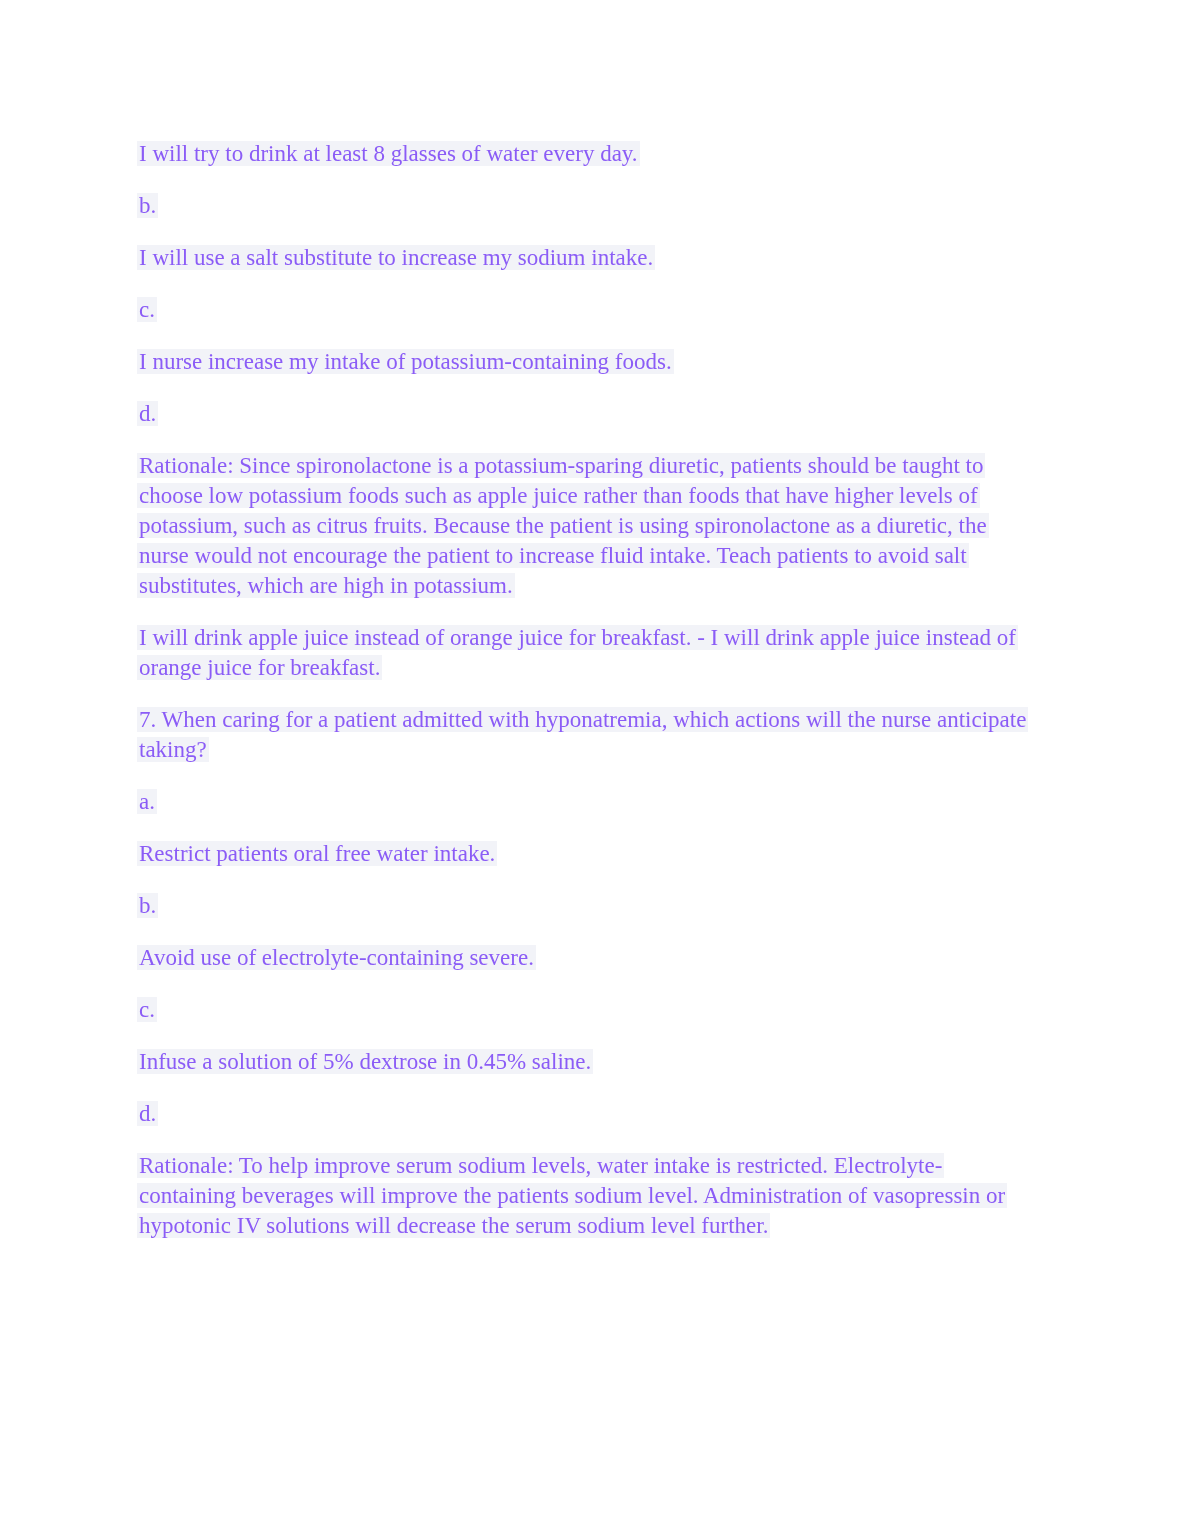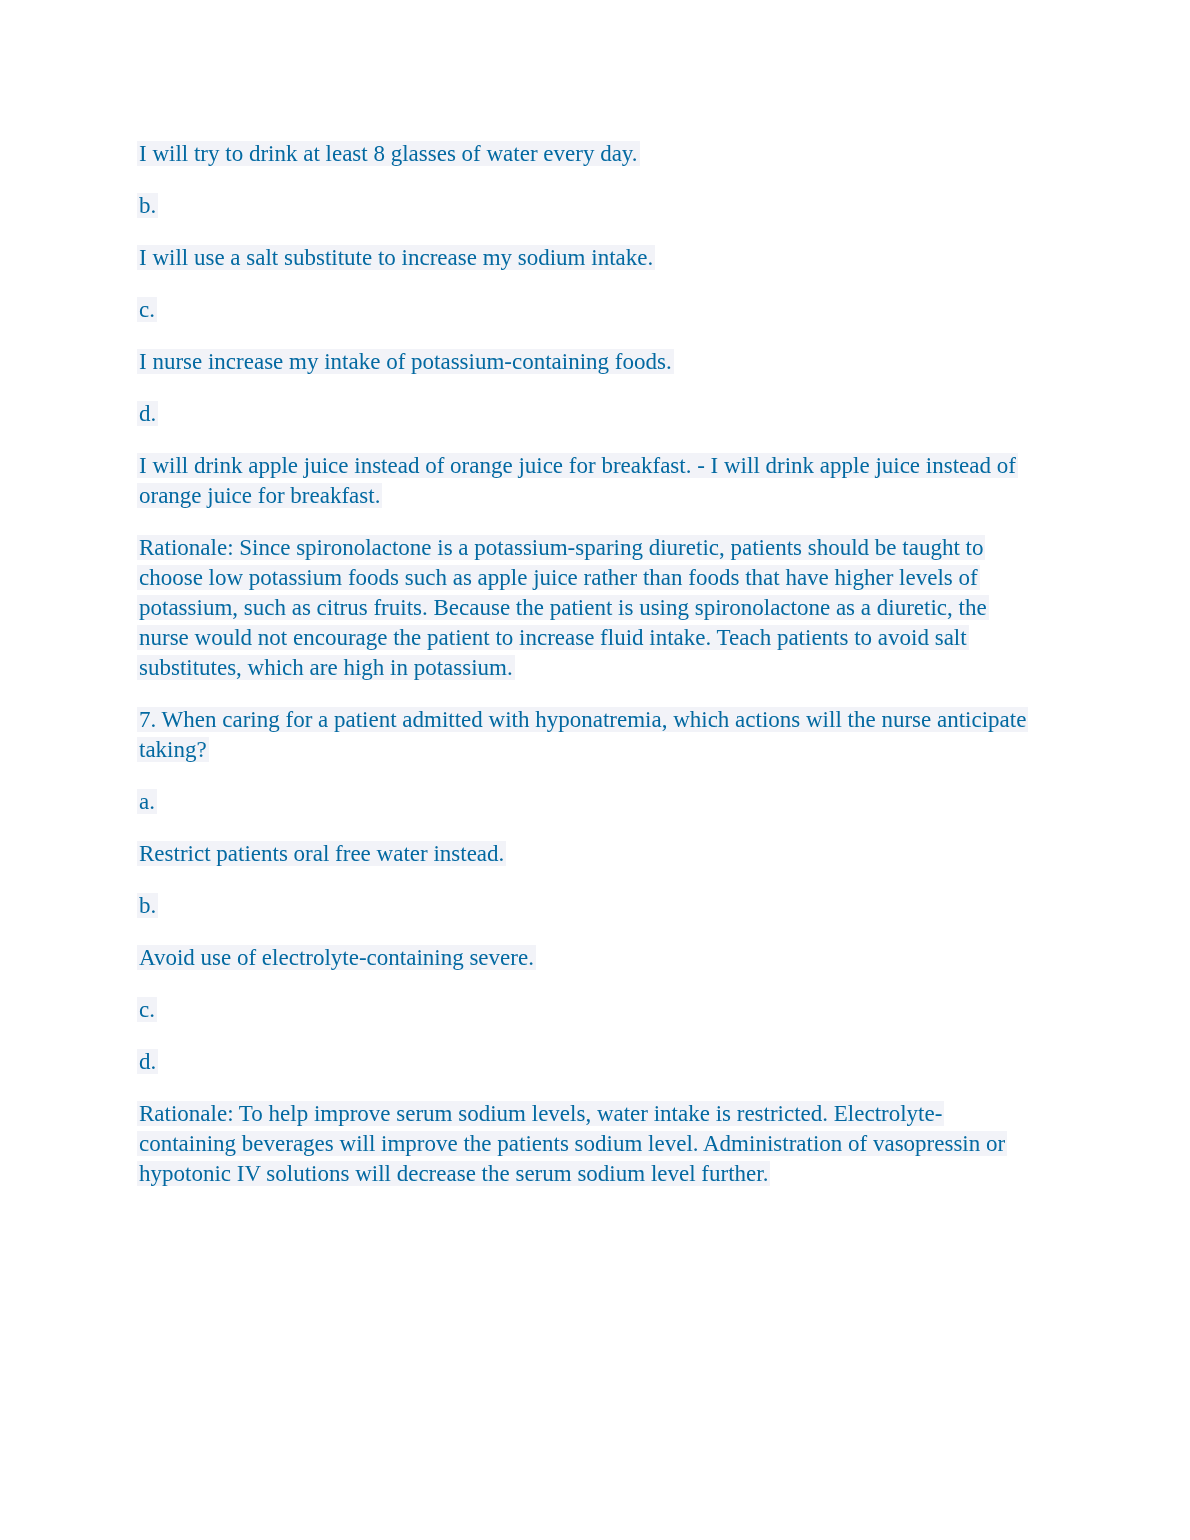--- a/index.html
+++ b/index.html
@@ -10,21 +10,21 @@
   .page {
     position: relative;
     box-sizing: border-box;
     width: 1190px;
     height: 1540px;
     background: #ffffff;
     padding: 139px 60px 0 139px;
     font-family: "Liberation Serif", "DejaVu Serif", serif;
     font-size: 23px;
     line-height: 30px;
-    color: #0369a1;
+    color: #8b5cf6;
     overflow: hidden;
     border-radius: 28px;
   }
   .para {
     margin: 0 0 22px 0;
   }
   .hl {
     background: #f2f3f8;
     white-space: pre;
     -webkit-box-decoration-break: clone;
@@ -36,31 +36,32 @@
 </head>
 <body>
 
 <div class="page">
   <p class="para"><span class="hl">I will try to drink at least 8 glasses of water every day.</span></p>
   <p class="para"><span class="hl">b.</span></p>
   <p class="para"><span class="hl">I will use a salt substitute to increase my sodium intake.</span></p>
   <p class="para"><span class="hl">c.</span></p>
   <p class="para"><span class="hl">I nurse increase my intake of potassium-containing foods.</span></p>
   <p class="para"><span class="hl">d.</span></p>
-  <p class="para"><span class="hl">I will drink apple juice instead of orange juice for breakfast. - I will drink apple juice instead of
-orange juice for breakfast.</span></p>
   <p class="para"><span class="hl">Rationale: Since spironolactone is a potassium-sparing diuretic, patients should be taught to
 choose low potassium foods such as apple juice rather than foods that have higher levels of
 potassium, such as citrus fruits. Because the patient is using spironolactone as a diuretic, the
 nurse would not encourage the patient to increase fluid intake. Teach patients to avoid salt
 substitutes, which are high in potassium.</span></p>
+  <p class="para"><span class="hl">I will drink apple juice instead of orange juice for breakfast. - I will drink apple juice instead of
+orange juice for breakfast.</span></p>
   <p class="para"><span class="hl">7. When caring for a patient admitted with hyponatremia, which actions will the nurse anticipate
 taking?</span></p>
   <p class="para"><span class="hl">a.</span></p>
-  <p class="para"><span class="hl">Restrict patients oral free water instead.</span></p>
+  <p class="para"><span class="hl">Restrict patients oral free water intake.</span></p>
   <p class="para"><span class="hl">b.</span></p>
   <p class="para"><span class="hl">Avoid use of electrolyte-containing severe.</span></p>
   <p class="para"><span class="hl">c.</span></p>
+  <p class="para"><span class="hl">Infuse a solution of 5% dextrose in 0.45% saline.</span></p>
   <p class="para"><span class="hl">d.</span></p>
   <p class="para"><span class="hl">Rationale: To help improve serum sodium levels, water intake is restricted. Electrolyte-
 containing beverages will improve the patients sodium level. Administration of vasopressin or
 hypotonic IV solutions will decrease the serum sodium level further.</span></p>
 </div>
 
 </body></html>

